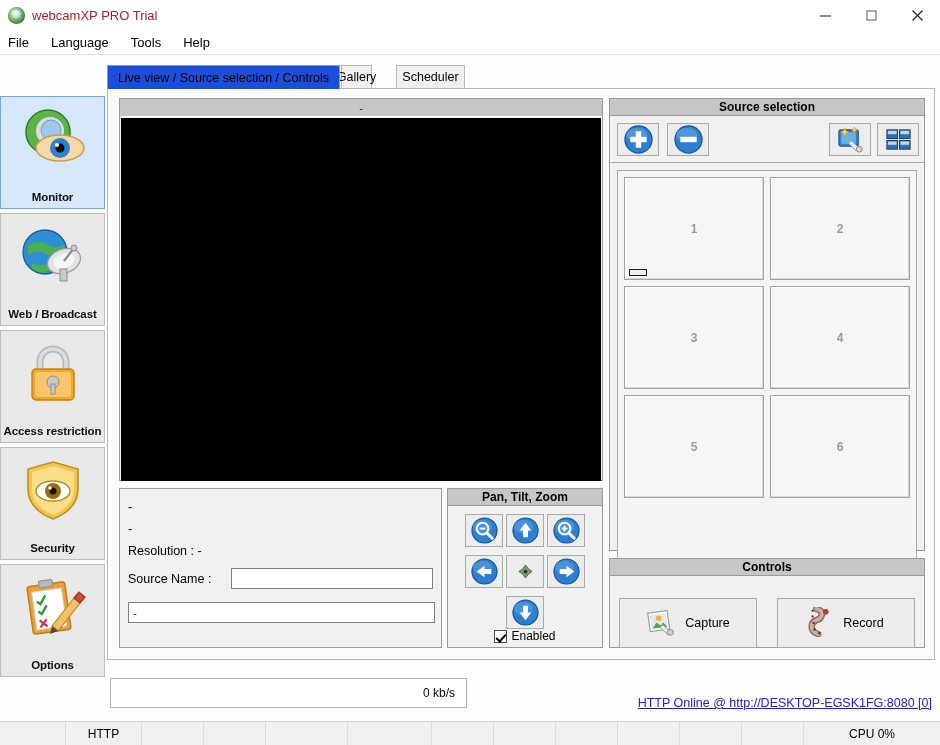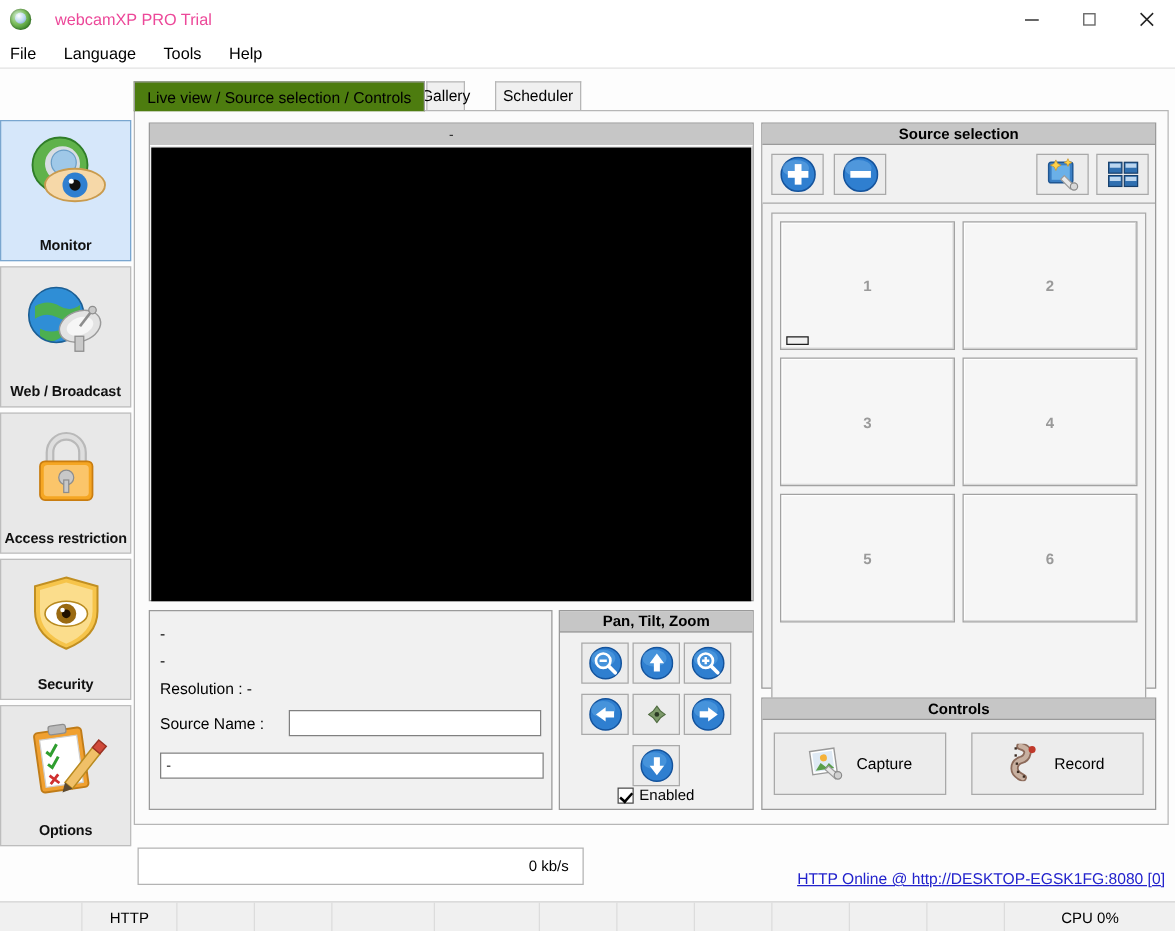--- a/index.html
+++ b/index.html
@@ -22,21 +22,21 @@
     border-radius: 50%;
     background: radial-gradient(circle at 35% 32%, #cfe9cf 0%, #7dbf5e 42%, #3f8c2e 75%, #2a6a1e 100%);
     box-shadow: inset 0 0 2px rgba(0,0,0,.45);
     position: relative;
   }
   .title-icon::after {
     content: ""; position: absolute; left: 4px; top: 3.5px; width: 9px; height: 9px;
     border-radius: 50%;
     background: radial-gradient(circle at 35% 30%, #ffffff 0%, #b9d7ee 55%, #5f93c4 100%);
   }
-  .title-text { font-size: 13px; color: #ec4899; margin-left: 12px; }
+  .title-text { font-size: 13px; color: #b91c1c; }
   .win-btns { position: absolute; right: 0; top: 0; height: 30px; display: flex; }
   .win-btn {
     width: 46px; height: 30px; display: flex; align-items: center; justify-content: center;
     font-size: 14px; color: #222; background: transparent;
   }
   .win-btn svg { display: block; }
 
   
   .menubar {
     position: absolute; left: 0; top: 30px; width: 940px; height: 24px;
@@ -60,21 +60,21 @@
   .side-btn .slabel { font-size: 11.5px; font-weight: bold; color: #111; letter-spacing: -.1px; }
 
   
   .tabstrip { position: absolute; left: 107px; top: 65px; width: 828px; height: 23px; }
   .tab {
     position: absolute; top: 0; height: 23px; background: #f0f0f0;
     border: 1px solid #b6b6b6; border-bottom: none;
     font-size: 12.5px; color: #000; display: flex; align-items: center; justify-content: center;
     padding: 0 7px;
   }
-  .tab.active { background: #4d7c0f; border-color: #9d9d9d; z-index: 3; height: 24px; }
+  .tab.active { background: #1d4ed8; border-color: #9d9d9d; z-index: 3; height: 24px; }
 
   
   .content {
     position: absolute; left: 107px; top: 88px; width: 828px; height: 572px;
     background: #fbfbfb; border: 1px solid #b6b6b6;
   }
 
   
   .group { position: absolute; background: #f1f1f1; border: 1px solid #9a9a9a; }
   .group-title {
@@ -147,21 +147,21 @@
     display: flex; align-items: center; justify-content: center;
     font-size: 12px; font-weight: bold; color: #9a9a9a; position: relative;
   }
   .src-cell .marker {
     position: absolute; left: 4px; bottom: 3px; width: 18px; height: 7px;
     background: #f0f0f0; border: 1.5px solid #1d1d1d;
   }
 
   
   .ctrl-box { left: 501px; top: 469px; width: 316px; height: 90px; }
-  .ctrl-body { display: flex; gap: 20px; padding: 10px 9px; }
+  .ctrl-body { display: flex; gap: 20px; padding: 22px 9px; }
   .ctrl-btn {
     flex: 1; height: 50px; background: #ececec; border: 1px solid #a9a9a9;
     display: flex; align-items: center; justify-content: center; gap: 9px;
     font-size: 12.5px; color: #000;
   }
 
   
   .kbps-box {
     position: absolute; left: 110px; top: 678px; width: 357px; height: 30px;
     background: #ffffff; border: 1px solid #b3b3b3;

